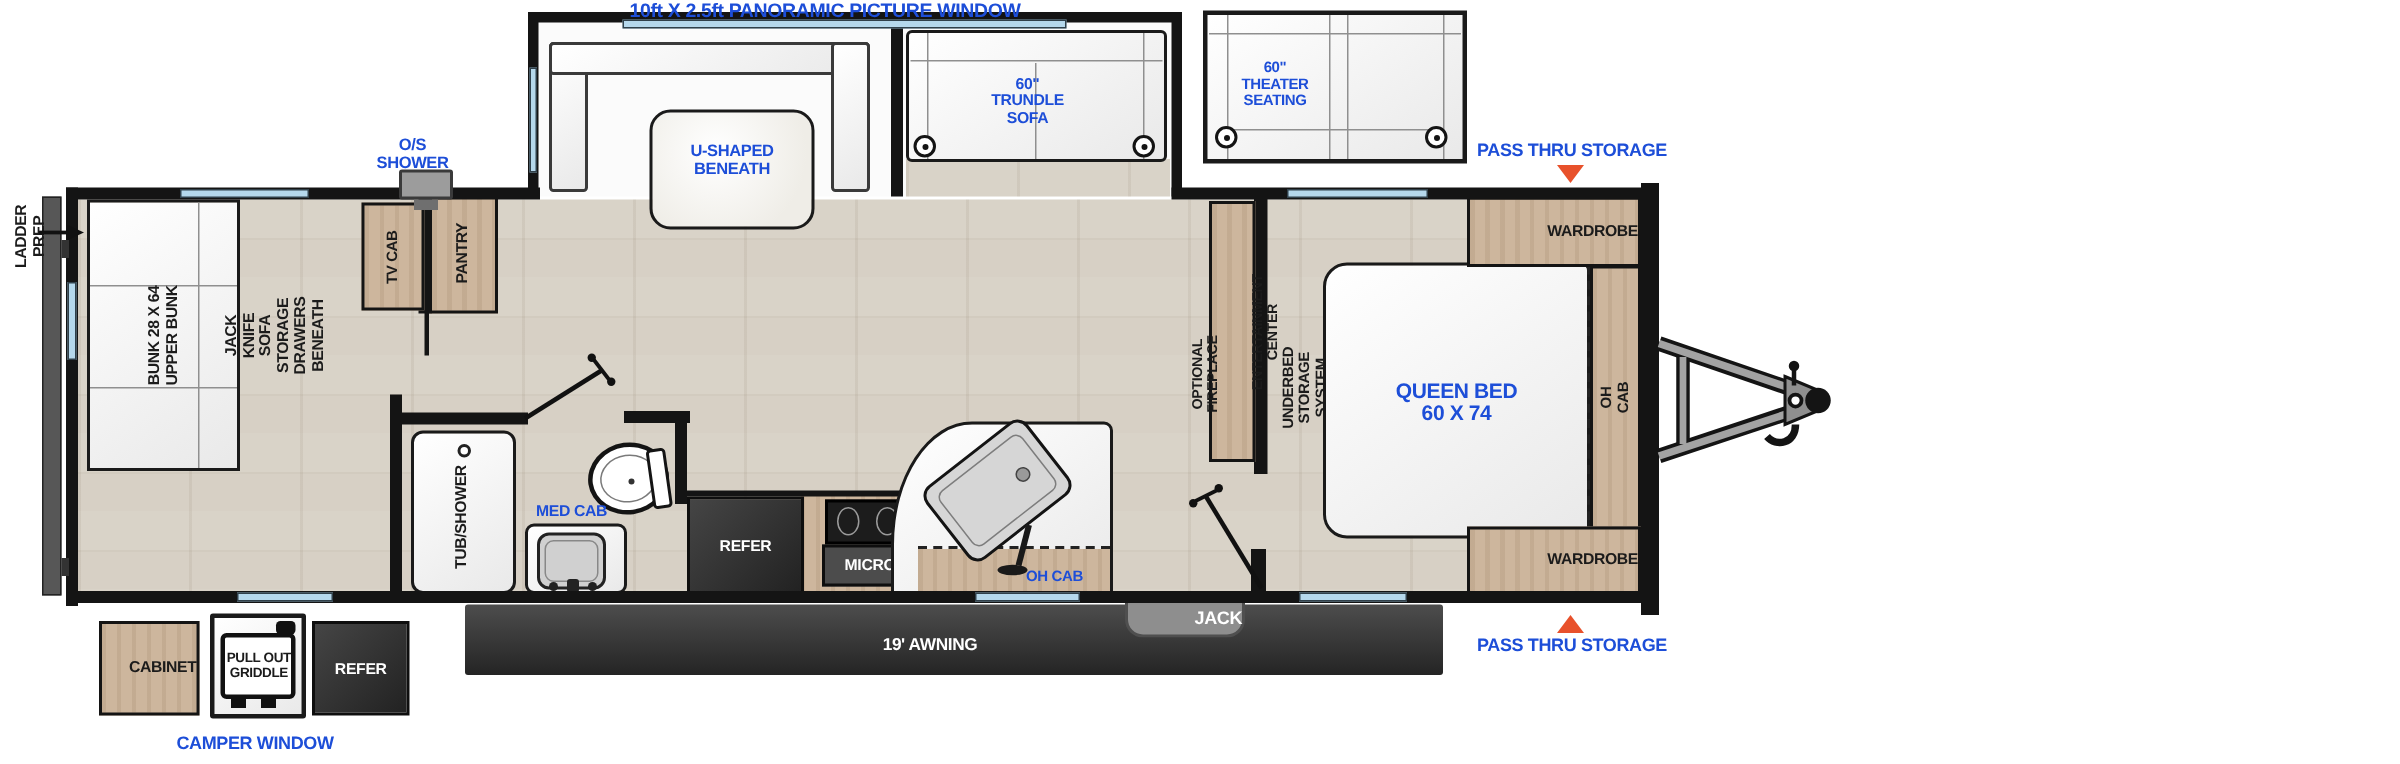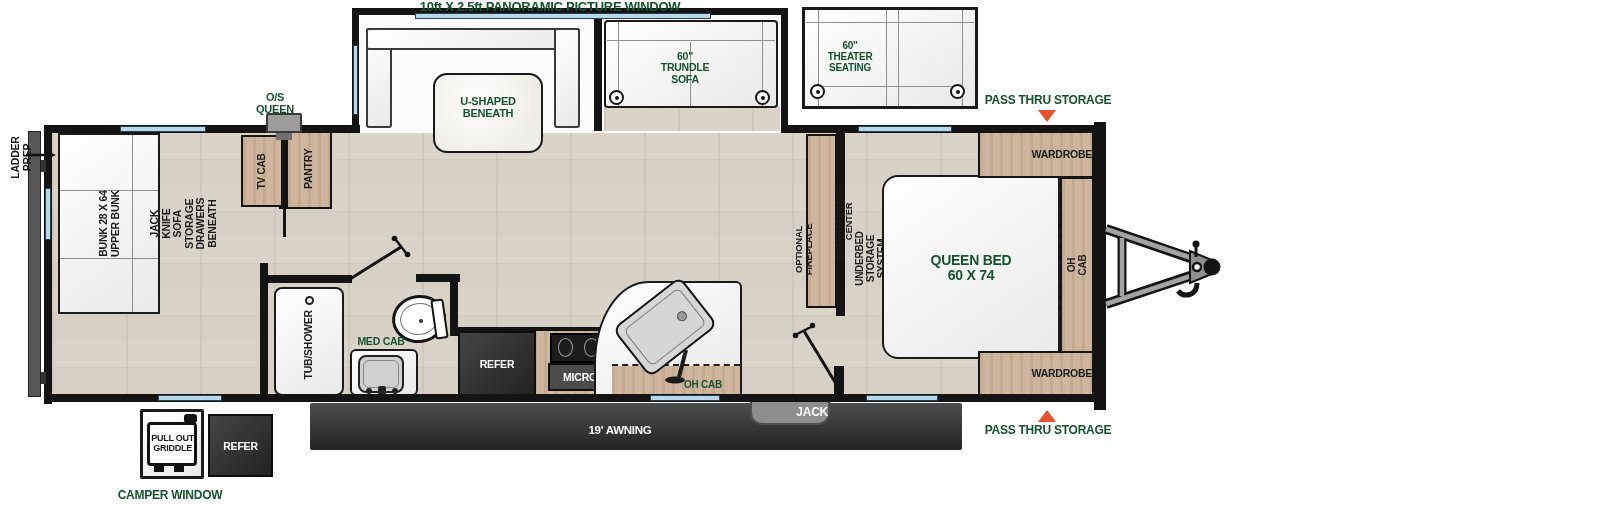--- a/index.html
+++ b/index.html
@@ -18,21 +18,21 @@
           background:
             repeating-linear-gradient(90deg, rgba(120,92,60,.12) 0 3px, rgba(0,0,0,0) 3px 10px),
             #cdb69d; }
   .wood.noline { border:none; }
   .whitef{ position:absolute; background:linear-gradient(145deg,#ffffff,#e9e9e9); border:2px solid #1a1a1a; }
   .dark { position:absolute; background:linear-gradient(135deg,#454545,#222); border:2px solid #0e0e0e;
           color:#fff; display:flex; align-items:center; justify-content:center;
           font-weight:bold; letter-spacing:-0.2px; }
   .seam { position:absolute; border-top:1.5px solid #8f8f8f; }
   .vseam{ position:absolute; border-left:1.5px solid #8f8f8f; }
-  .lbl  { position:absolute; color:#14532d; font-weight:bold; text-align:center;
+  .lbl  { position:absolute; color:#1d4ed8; font-weight:bold; text-align:center;
           white-space:pre-line; line-height:1.08; letter-spacing:-0.25px; }
   .center { display:flex; align-items:center; justify-content:flex-end; text-align:center;
             font-weight:bold; color:#1b1b1b; white-space:pre-line; line-height:1.08; letter-spacing:-0.25px;}
   .vwrap{ position:absolute; display:grid; place-items:center; }
   .vwrap > span { transform:rotate(-90deg); white-space:pre-line; text-align:center;
           font-weight:bold; color:#1b1b1b; line-height:1.1; letter-spacing:-0.25px; }
   .dcirc{ position:absolute; width:15px; height:15px; border:2.5px solid #141414; border-radius:50%; background:#fff; }
   .dcirc::after{ content:""; position:absolute; inset:3.5px; background:#141414; border-radius:50%; }
   .tri-down{ position:absolute; width:0; height:0;
              border-left:9px solid transparent; border-right:9px solid transparent;
@@ -200,31 +200,32 @@
 
   <div class="abs" style="left:28px;top:131px;width:13px;height:266px;background:#575757;border:1px solid #222;"></div>
   <div class="abs" style="left:41px;top:160px;width:5px;height:12px;background:#333;"></div>
   <div class="abs" style="left:41px;top:372px;width:5px;height:12px;background:#333;"></div>
   <div class="vwrap" style="left:0px;top:120px;width:26px;height:76px;">
       <span style="font-size:10.5px;">LADDER
 PREP</span>
     </div>
 
   <div class="lbl" style="left:225px;top:92px;width:100px;font-size:11px;">O/S
-QUEEN</div>
+SHOWER</div>
   <div class="abs" style="left:266px;top:113px;width:36px;height:20px;background:#9c9c9c;border:2px solid #3a3a3a;border-radius:2px;"></div>
   <div class="abs" style="left:276px;top:133px;width:16px;height:7px;background:#6f6f6f;"></div>
 
   <div class="abs" style="left:310px;top:403px;width:652px;height:47px;background:linear-gradient(180deg,#4d4d4d,#242424);border-radius:2px;"></div>
   <div class="lbl" style="left:555px;top:424px;width:130px;font-size:11.5px;color:#fff;">19' AWNING</div>
   <div class="abs center" style="left:750px;top:402px;width:80px;height:23px;background:#8e8e8e;border:2px solid #4f4f4f;border-top:none;border-radius:0 0 12px 12px;font-size:12px;color:#fff;"><span style="color:#fff;">JACK</span></div>
 
   <div class="tri-up" style="left:1038px;top:410px;"></div>
   <div class="lbl" style="left:980px;top:424px;width:136px;font-size:12px;">PASS THRU STORAGE</div>
 
+  <div class="wood center" style="left:66px;top:414px;width:67px;height:63px;font-size:10.5px;"><span>CABINET</span></div>
   <div class="whitef" style="left:140px;top:409px;width:64px;height:70px;border-width:3px;border-radius:2px;"></div>
   <div class="abs" style="left:184px;top:414px;width:13px;height:9px;background:#111;border-radius:3px;"></div>
   <div class="abs center" style="left:147px;top:422px;width:50px;height:44px;background:#fff;border:3px solid #111;border-radius:4px;font-size:9px;"><span>PULL OUT
 GRIDDLE</span></div>
   <div class="abs" style="left:154px;top:466px;width:10px;height:6px;background:#111;"></div>
   <div class="abs" style="left:174px;top:466px;width:10px;height:6px;background:#111;"></div>
   <div class="dark" style="left:208px;top:414px;width:65px;height:63px;font-size:10.5px;">
       <span>REFER</span>
     </div>
   <div class="lbl" style="left:92px;top:489px;width:156px;font-size:12px;">CAMPER WINDOW</div>

